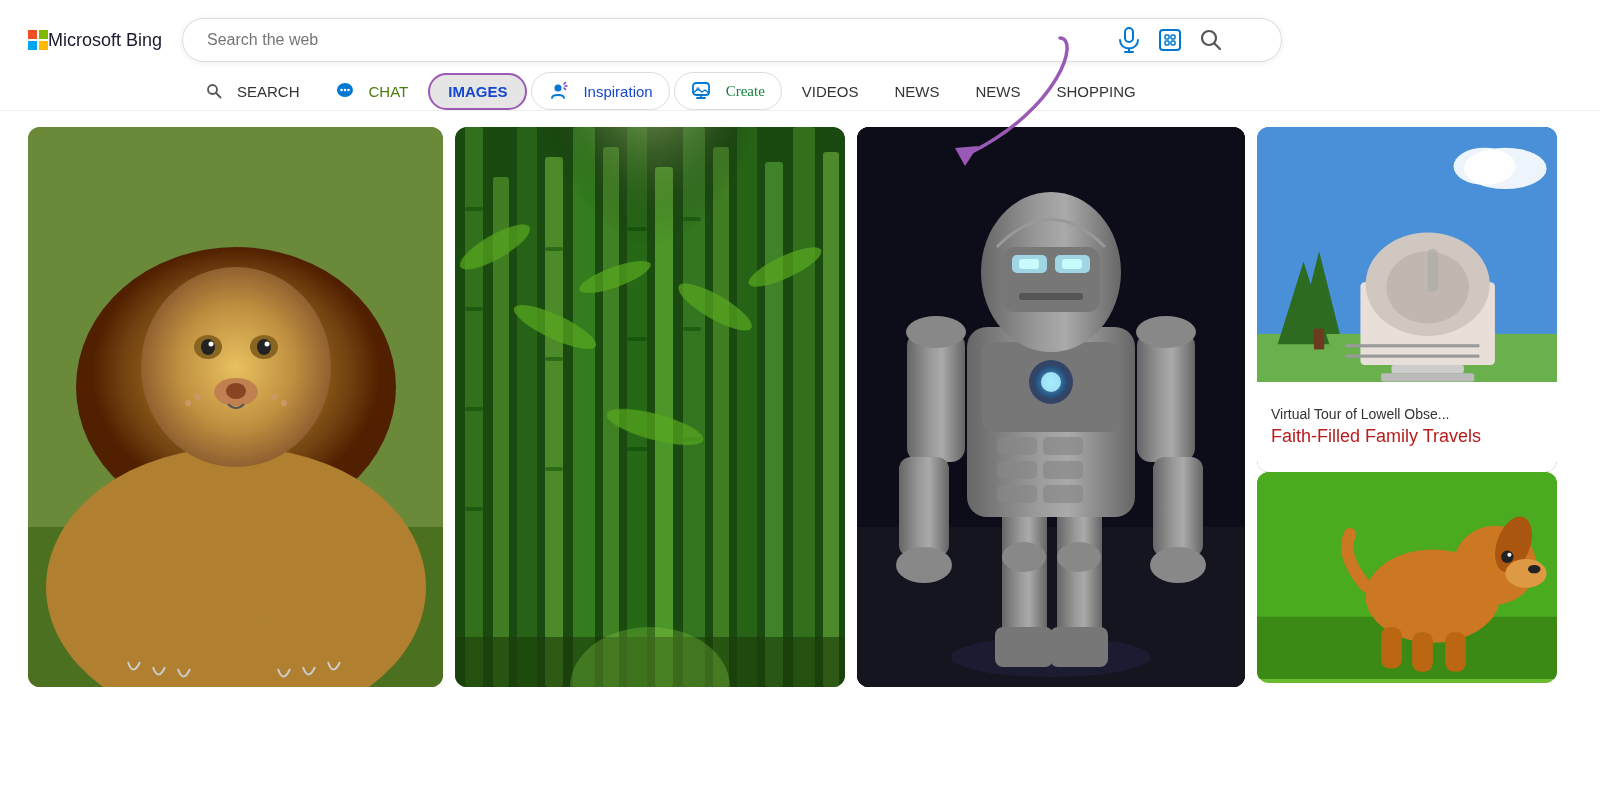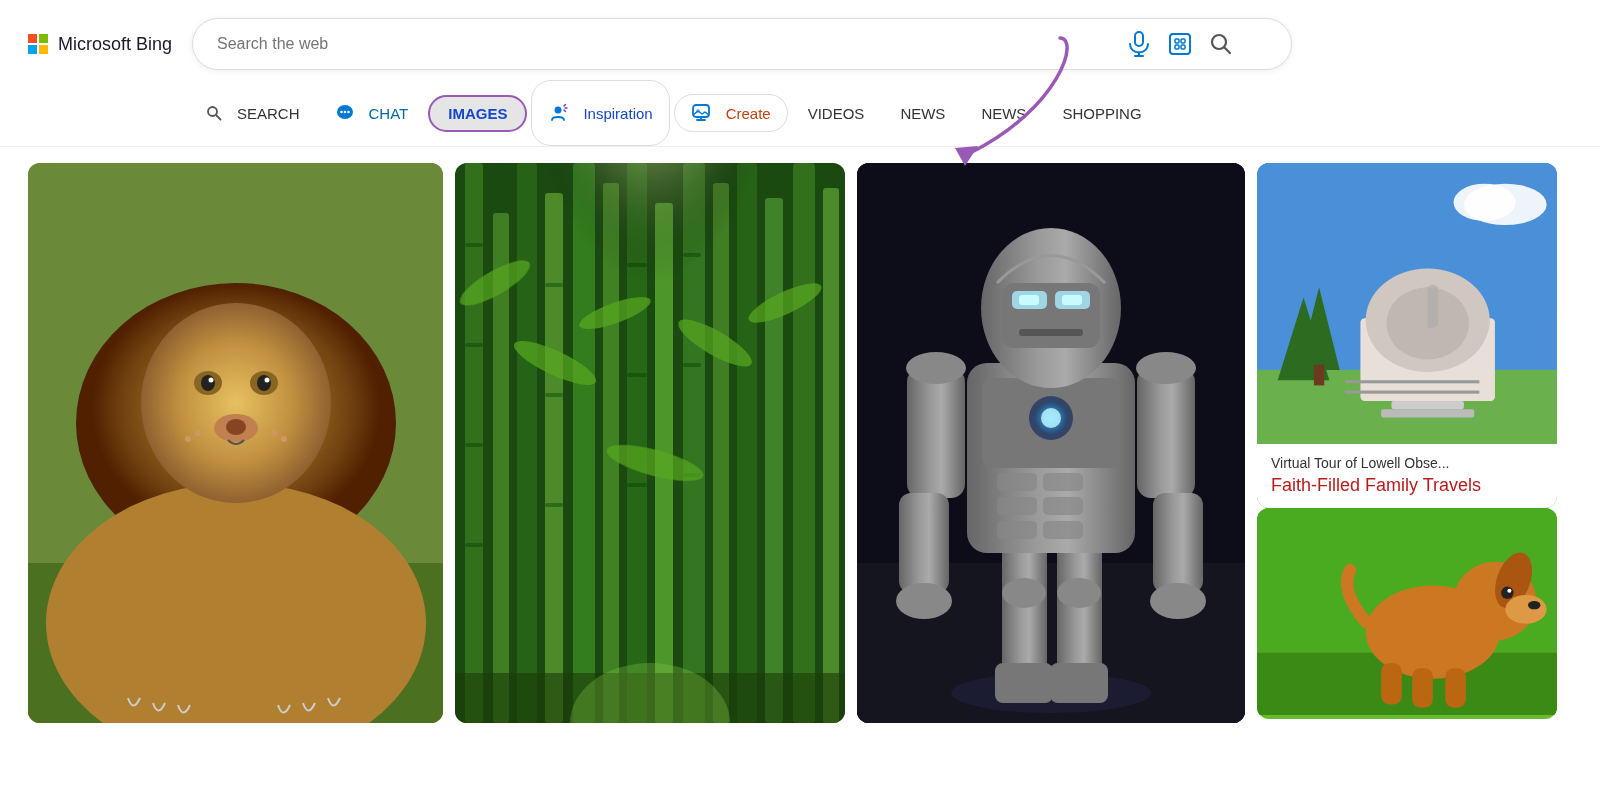--- a/index.html
+++ b/index.html
@@ -16,21 +16,20 @@
       display: flex;
       align-items: center;
       padding: 18px 28px 0 28px;
       gap: 20px;
       background: #fff;
     }
 
     .logo-area {
       display: flex;
       align-items: center;
-      gap: 10px;
       flex-shrink: 0;
     }
 
     .ms-logo {
       width: 20px;
       height: 20px;
       display: grid;
       grid-template-columns: 1fr 1fr;
       grid-template-rows: 1fr 1fr;
       gap: 2px;
@@ -49,21 +48,21 @@
 
     
     .search-bar-wrap {
       flex: 1;
       max-width: 1100px;
       position: relative;
     }
 
     .search-bar {
       width: 100%;
-      height: 52px;
+      height: 44px;
       border-radius: 30px;
       border: 1.5px solid #ddd;
       padding: 0 130px 0 24px;
       font-size: 16px;
       outline: none;
       color: #333;
       box-shadow: 0 1px 6px rgba(0,0,0,0.08);
     }
 
     .icon-btn {
@@ -112,33 +111,34 @@
       border-radius: 20px;
       padding: 8px 18px;
       background: #e5e5e5;
     }
 
     .nav-item.inspiration {
       color: #1447cc;
       font-weight: 500;
       border: 1.5px solid #ddd;
       border-radius: 20px;
-      padding: 22px 16px;
+      padding: 8px 16px;
     }
 
     .nav-item.create {
-      color: #c2410c;
+      color: #15803d;
       font-weight: 500;
       border: 1.5px solid #ddd;
       border-radius: 20px;
       padding: 8px 16px;
+      font-family: Liberation Serif, serif;
     }
 
     .nav-item.search-nav { color: #333; }
-    .nav-item.chat-nav { color: #0369a1; }
+    .nav-item.chat-nav { color: #4d7c0f; }
 
     
     .arrow-annotation {
       position: absolute;
       top: 28px;
       left: 860px;
       width: 220px;
       height: 140px;
       pointer-events: none;
       z-index: 100;
@@ -200,21 +200,21 @@
       position: relative;
       overflow: hidden;
     }
 
     .img-observatory-caption {
       position: absolute;
       bottom: 0;
       left: 0;
       right: 0;
       background: #fff;
-      padding: 10px 14px;
+      padding: 23px 14px;
       font-size: 14px;
       color: #333;
       line-height: 1.4;
     }
 
     .img-dog {
       flex: 1;
       background:
         radial-gradient(ellipse 80px 60px at 350px 140px, #d4882a 0%, #b06818 40%, transparent 70%),
         linear-gradient(180deg, #4aaa20 0%, #3a9a10 30%, #5aaa20 60%, #6aba30 100%);

